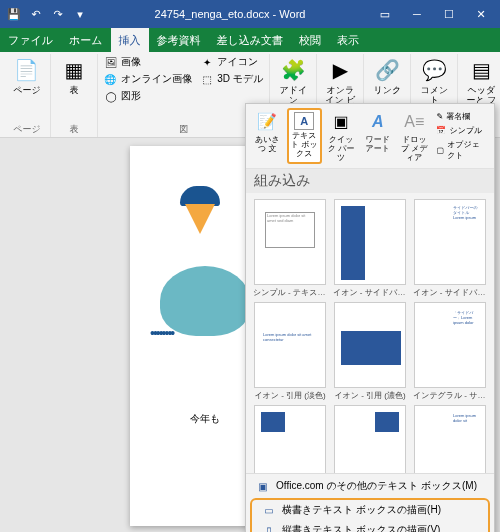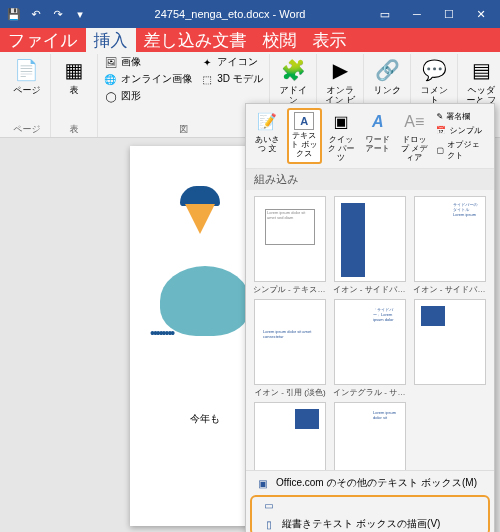--- a/index.html
+++ b/index.html
@@ -3,21 +3,21 @@
 <meta charset="utf-8">
 <style>
 *{box-sizing:border-box;margin:0;padding:0;font-family:"Meiryo UI","Yu Gothic UI",sans-serif}
 body{width:500px;height:532px;background:#fff;overflow:hidden;font-size:11px}
 .titlebar{height:28px;background:#2b579a;color:#fff;display:flex;align-items:center;padding:0 4px}
 .titlebar .qat{display:flex;gap:2px;align-items:center}
 .titlebar .qat span{width:20px;height:20px;display:flex;align-items:center;justify-content:center;cursor:pointer}
 .titlebar .title{flex:1;text-align:center;font-size:11px;white-space:nowrap;overflow:hidden}
 .titlebar .wctrl{display:flex;gap:2px}
 .titlebar .wctrl span{width:30px;height:20px;display:flex;align-items:center;justify-content:center;cursor:pointer}
-.tabs{height:24px;background:#ef4444;color:#fff;display:flex;align-items:stretch;font-size:17px}
+.tabs{height:24px;background:#15803d;color:#fff;display:flex;align-items:stretch;font-size:11px}
 .tabs .tab{padding:0 8px;display:flex;align-items:center;cursor:pointer;white-space:nowrap}
 .tabs .tab.active{background:#f3f3f3;color:#2b579a}
 .tabs .spacer{flex:1}
 .ribbon{height:86px;background:#f3f3f3;border-bottom:1px solid #d4d4d4;display:flex;padding:2px 4px 0;overflow:hidden}
 .group{display:flex;flex-direction:column;align-items:center;padding:0 4px;border-right:1px solid #e1e1e1}
 .group:last-child{border-right:none}
 .group .items{flex:1;display:flex;align-items:flex-start;gap:4px}
 .group .gl{font-size:9px;color:#666;padding:1px 0}
 .btn-lg{display:flex;flex-direction:column;align-items:center;width:38px;cursor:pointer;padding:2px}
 .btn-lg .ic{width:28px;height:28px;display:flex;align-items:center;justify-content:center;font-size:20px}
@@ -35,21 +35,21 @@
 .hedgehog::after{content:"N";position:absolute;right:-20px;top:20px;color:#e6446b;font-size:26px;font-weight:bold}
 .dots{position:absolute;bottom:-5px;left:-10px;font-size:14px;color:#1a5490;letter-spacing:-2px}
 .yeartext{position:absolute;bottom:100px;left:60px;font-size:10px}
 .dropdown{position:absolute;top:103px;left:245px;width:250px;background:#f3f3f3;border:1px solid #c6c6c6;box-shadow:2px 2px 8px rgba(0,0,0,.3);z-index:10}
 .dd-row1{display:flex;padding:4px;gap:2px;border-bottom:1px solid #e1e1e1}
 .dd-btn{display:flex;flex-direction:column;align-items:center;width:40px;padding:2px;cursor:pointer;font-size:8px;text-align:center;line-height:1.1}
 .dd-btn .ic{width:26px;height:24px;display:flex;align-items:center;justify-content:center;font-size:16px;margin-bottom:2px}
 .dd-btn.hl{border:2px solid #f0a030;border-radius:3px;background:#fff}
 .dd-stack{display:flex;flex-direction:column;gap:1px;padding:2px}
 .dd-sm{display:flex;align-items:center;gap:3px;font-size:8px;cursor:pointer;padding:1px}
-.gallery-hdr{font-size:11px;padding:3px 8px;background:#eaeaea;color:#555}
+.gallery-hdr{font-size:14px;padding:3px 8px;background:#eaeaea;color:#555}
 .gallery{display:grid;grid-template-columns:repeat(3,1fr);gap:4px;padding:6px;max-height:280px;overflow:hidden}
 .gi{display:flex;flex-direction:column;align-items:center;cursor:pointer}
 .gi .thumb{width:72px;height:86px;border:1px solid #ccc;background:#fff;position:relative;overflow:hidden}
 .gi .cap{font-size:8px;color:#444;margin-top:2px;text-align:center;white-space:nowrap;overflow:hidden;width:74px;text-overflow:ellipsis}
 .th-box{position:absolute;border:1px solid #999}
 .th-fill{position:absolute;background:#2b579a}
 .th-text{position:absolute;font-size:4px;color:#888;line-height:1.2;overflow:hidden}
 .dd-footer{border-top:1px solid #ddd;padding:2px 0}
 .dd-fi{display:flex;align-items:center;gap:6px;padding:3px 10px;font-size:10px;cursor:pointer}
 .dd-fi .ic{width:14px;text-align:center;color:#2b579a}
@@ -69,21 +69,23 @@
   <div class="wctrl">
     <span>▭</span>
     <span>─</span>
     <span>☐</span>
     <span>✕</span>
   </div>
 </div>
 
 <div class="tabs">
   <div class="tab">ファイル</div>
+  <div class="tab">ホーム</div>
   <div class="tab active">挿入</div>
+  <div class="tab">参考資料</div>
   <div class="tab">差し込み文書</div>
   <div class="tab">校閲</div>
   <div class="tab">表示</div>
 
   <div class="spacer"></div>
 
 </div>
 
 <div class="ribbon">
   <div class="group">
@@ -252,20 +254,26 @@
         <div class="cap">イオン - サイドバー 2</div>
       </div>
     <div class="gi">
         <div class="thumb">
           <div class="th-text" style="left:8px;top:30px;width:56px;color:#2b579a">Lorem ipsum dolor sit amet consectetur</div>
         </div>
         <div class="cap">イオン - 引用 (淡色)</div>
       </div>
     <div class="gi">
         <div class="thumb">
+          <div class="th-fill" style="left:6px;top:28px;width:60px;height:34px"></div>
+        </div>
+        <div class="cap">イオン - 引用 (濃色)</div>
+      </div>
+    <div class="gi">
+        <div class="thumb">
           <div class="th-text" style="right:6px;top:8px;width:26px;color:#2b579a">「サイドバー」Lorem ipsum dolor</div>
         </div>
         <div class="cap">インテグラル - サイドバー</div>
       </div>
     <div class="gi">
         <div class="thumb">
           <div class="th-fill" style="left:6px;top:6px;width:24px;height:20px"></div>
         </div>
         <div class="cap"></div>
       </div>
@@ -283,20 +291,21 @@
       </div>
   </div>
   <div class="dd-footer">
     <div class="dd-fi">
         <span class="ic">▣</span>
         <span>Office.com のその他のテキスト ボックス(M)</span>
       </div>
     <div class="dd-hl">
       <div class="dd-fi">
           <span class="ic">▭</span>
+          <span>横書きテキスト ボックスの描画(H)</span>
         </div>
       <div class="dd-fi">
           <span class="ic">▯</span>
           <span>縦書きテキスト ボックスの描画(V)</span>
         </div>
     </div>
   </div>
 </div>
 
 </body></html>

